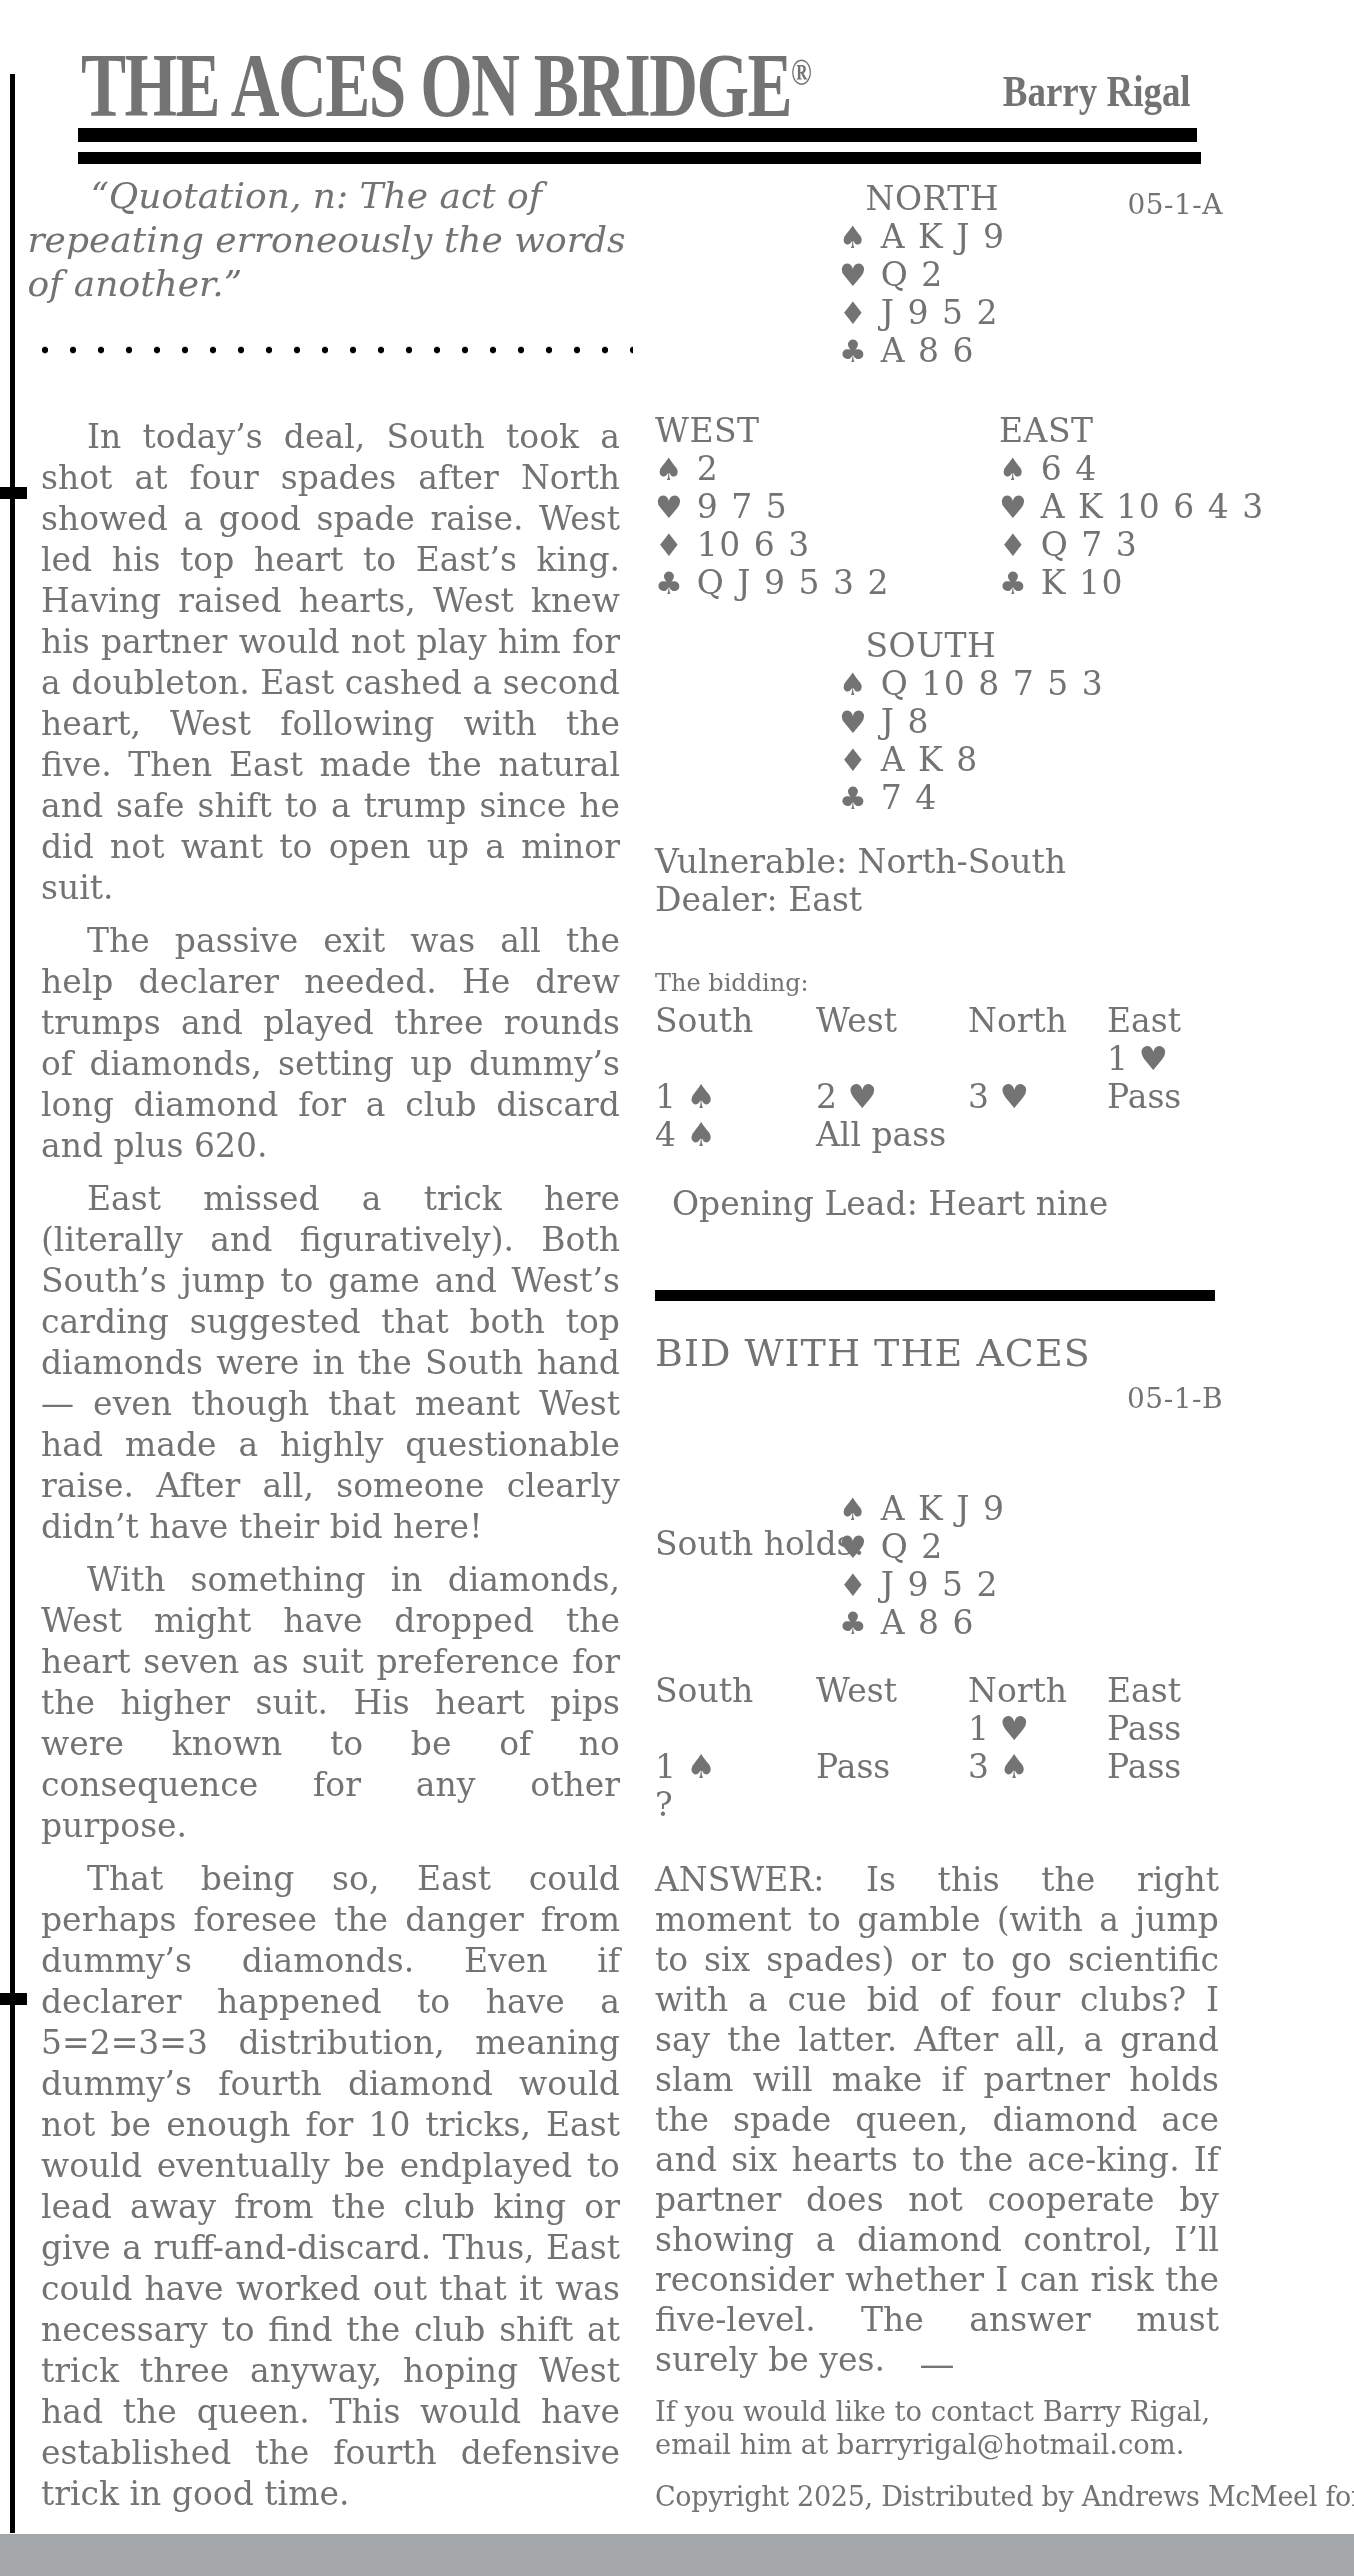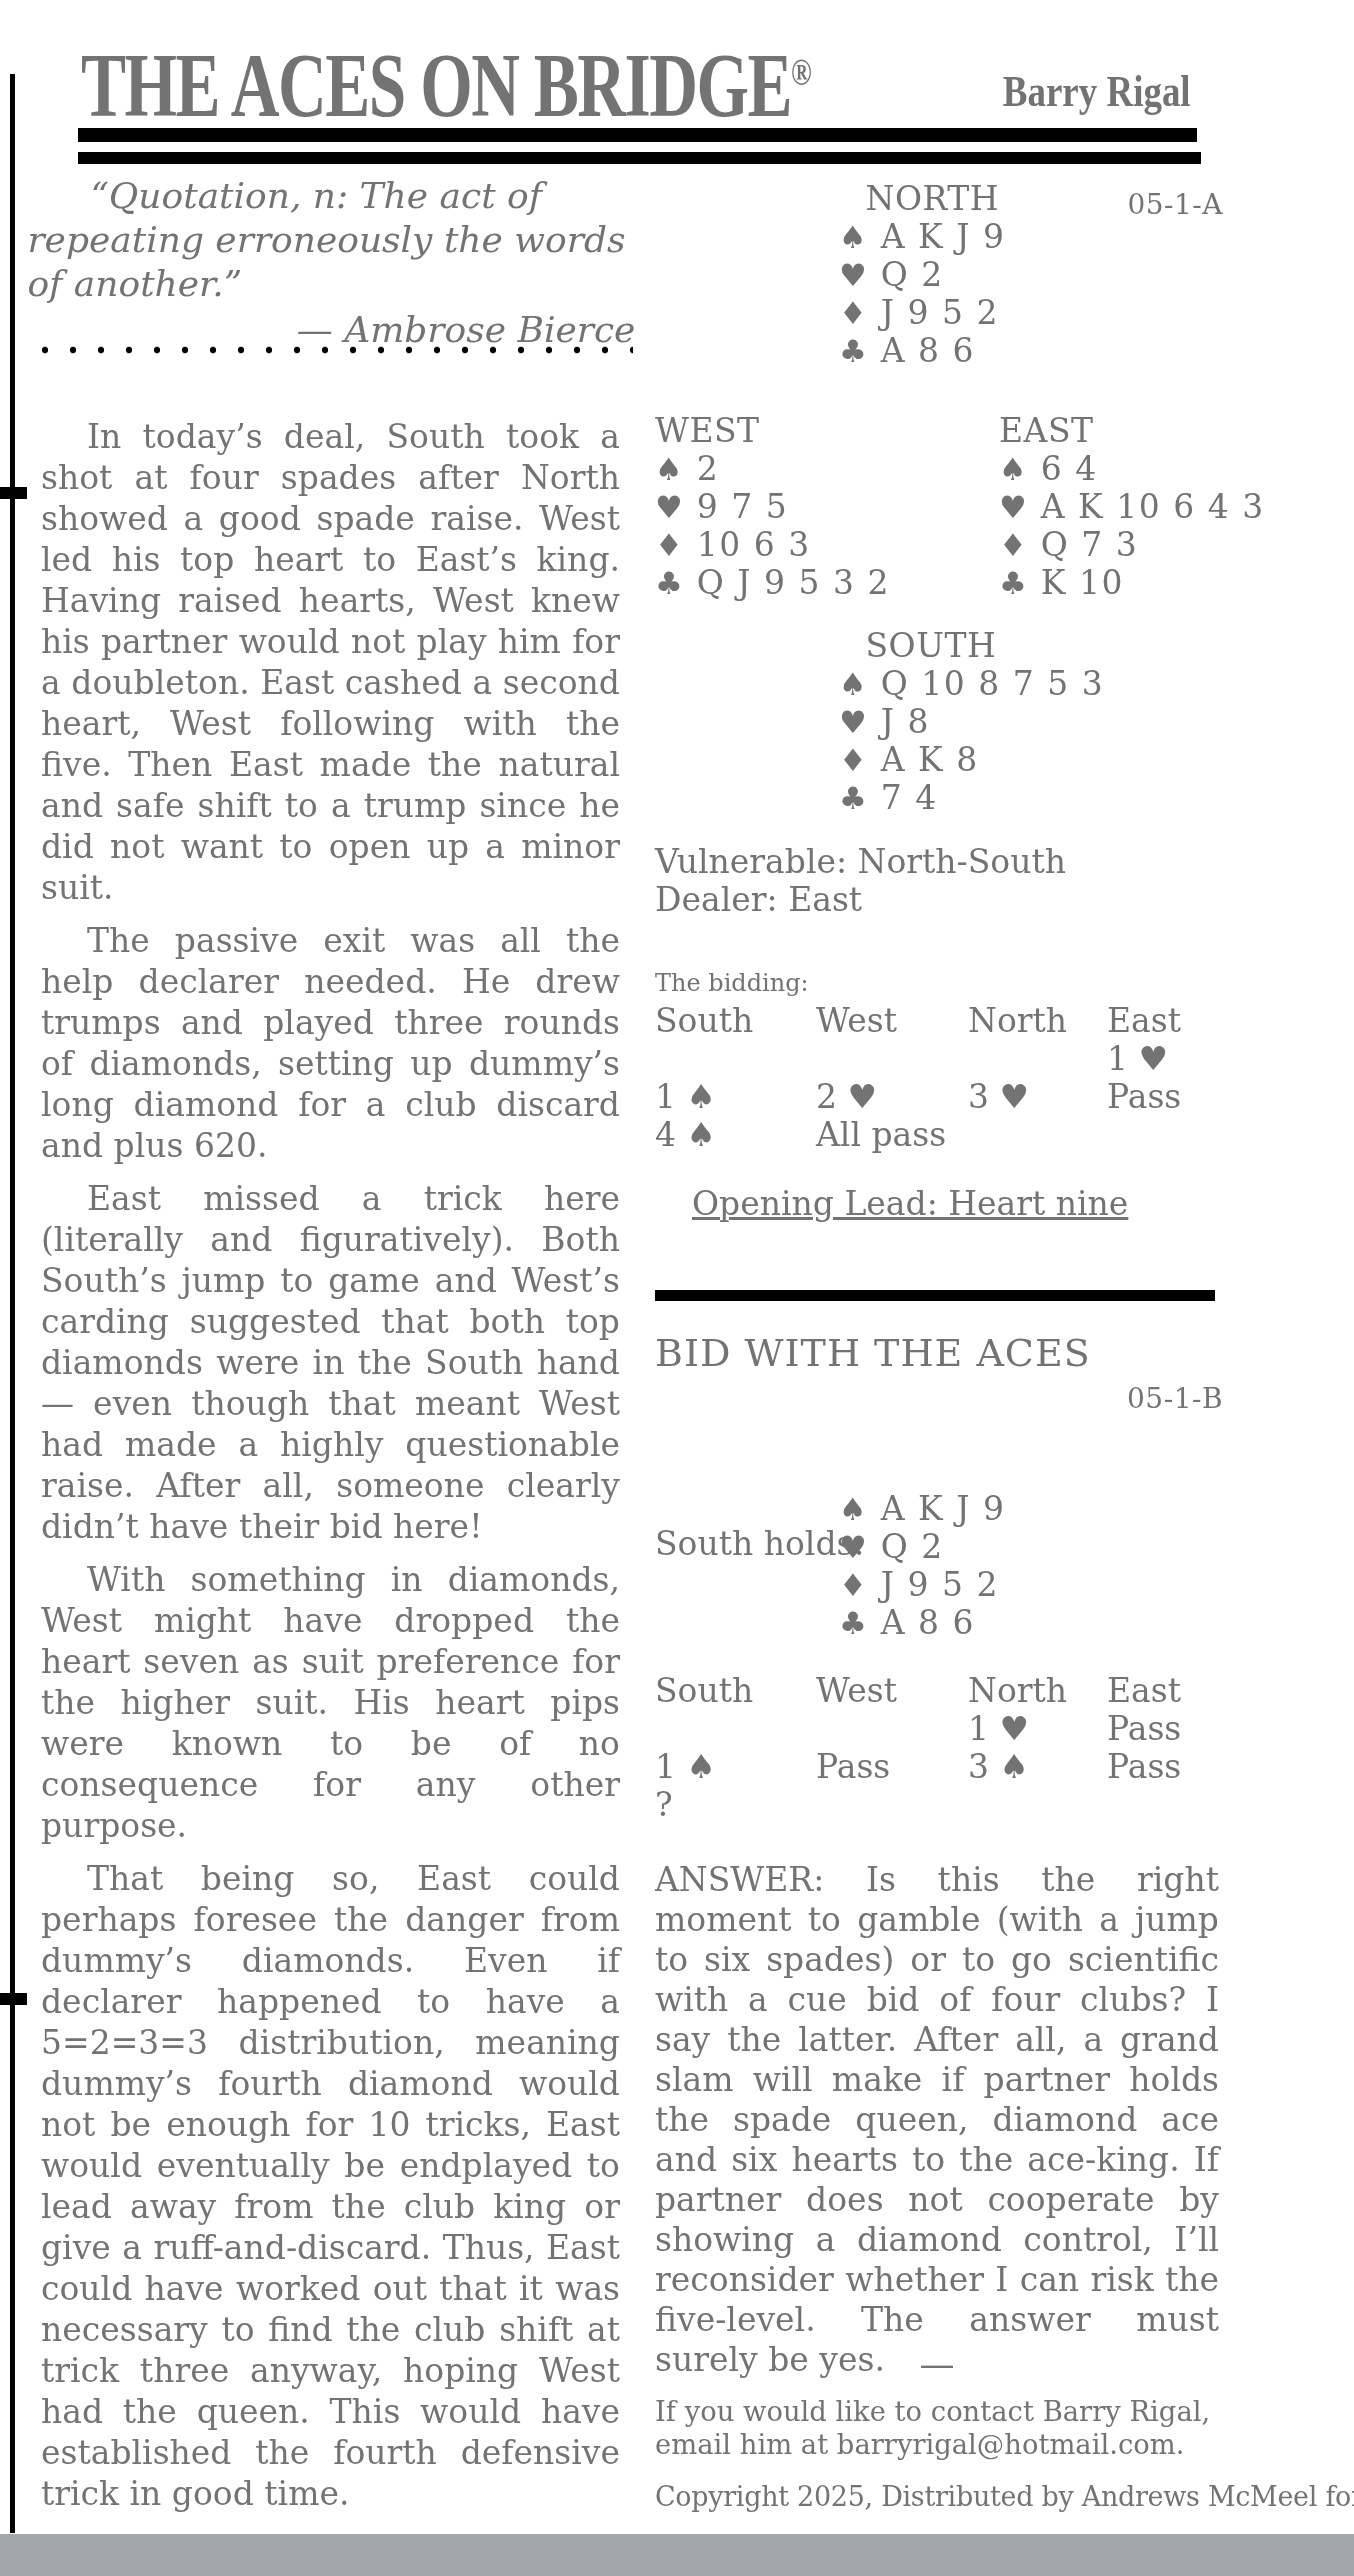--- a/index.html
+++ b/index.html
@@ -59,21 +59,21 @@
 
   .vul-block { position:absolute; left:655px; top:843px; font-size:33px; line-height:38px; }
 
   .bid-table { font-size:33px; line-height:38px; }
   .bid-grid { display:grid; grid-template-columns:161px 152px 139px 1fr; }
   .bid-grid div { white-space:nowrap; }
   .bidding-1 { position:absolute; left:655px; top:964px; width:562px; }
   .bidding-2 { position:absolute; left:655px; top:1672px; width:562px; }
   .bid-heading { font-size:24px; }
 
-  .opening-lead { position:absolute; left:692px; top:1184px; font-size:33px;text-decoration:underline; }
+  .opening-lead { position:absolute; left:672px; top:1184px; font-size:33px; }
 
   .section-rule { position:absolute; left:655px; top:1290px; width:560px; height:10.8px; background:#000; }
   .bid-title { position:absolute; left:655px; top:1331px; font-size:38px; letter-spacing:1px; }
   .south-holds { position:absolute; left:655px; top:1524px; font-size:33px; }
 
   .answer { position:absolute; left:655px; top:1860px; width:564px; font-size:33px; line-height:40px; text-align:justify; }
 
   .footer-divider { position:absolute; left:655px; top:2344px; width:564px; text-align:center; font-size:35px; }
   .footer-contact { position:absolute; left:655px; top:2395px; width:590px; font-size:27.4px; line-height:33px; }
   .footer-copyright { position:absolute; left:655px; top:2481px; font-size:27px; white-space:nowrap; letter-spacing:-0.3px; }
@@ -89,21 +89,20 @@
   <div class="tick tick-1"></div>
   <div class="tick tick-2"></div>
 
   <div class="masthead-title"><span>THE ACES ON BRIDGE</span><sup>®</sup></div>
   <div class="byline">Barry Rigal</div>
   <div class="rule-top"></div>
   <div class="rule-bottom"></div>
 
   <div class="quote">
     <p>“Quotation, n: The act of repeating erroneously the words of another.”</p>
-    <div class="quote-attr">— Ambrose Bierce</div>
   </div>
   <div class="dotted"></div>
 
   <div class="article">
     <p>In today’s deal, South took a shot at four spades after North showed a good spade raise. West led his top heart to East’s king. Having raised hearts, West knew his partner would not play him for a doubleton. East cashed a second heart, West following with the five. Then East made the natural and safe shift to a trump since he did not want to open up a minor suit.</p>
     <p>The passive exit was all the help declarer needed. He drew trumps and played three rounds of diamonds, setting up dummy’s long diamond for a club discard and plus 620.</p>
     <p>East missed a trick here (literally and figuratively). Both South’s jump to game and West’s carding suggested that both top diamonds were in the South hand — even though that meant West had made a highly questionable raise. After all, someone clearly didn’t have their bid here!</p>
     <p>With something in diamonds, West might have dropped the heart seven as suit preference for the higher suit. His heart pips were known to be of no consequence for any other purpose.</p>
     <p>That being so, East could perhaps foresee the danger from dummy’s diamonds. Even if declarer happened to have a 5=2=3=3 distribution, meaning dummy’s fourth diamond would not be enough for 10 tricks, East would eventually be endplayed to lead away from the club king or give a ruff-and-discard. Thus, East could have worked out that it was necessary to find the club shift at trick three anyway, hoping West had the queen. This would have established the fourth defensive trick in good time.</p>
   </div>

